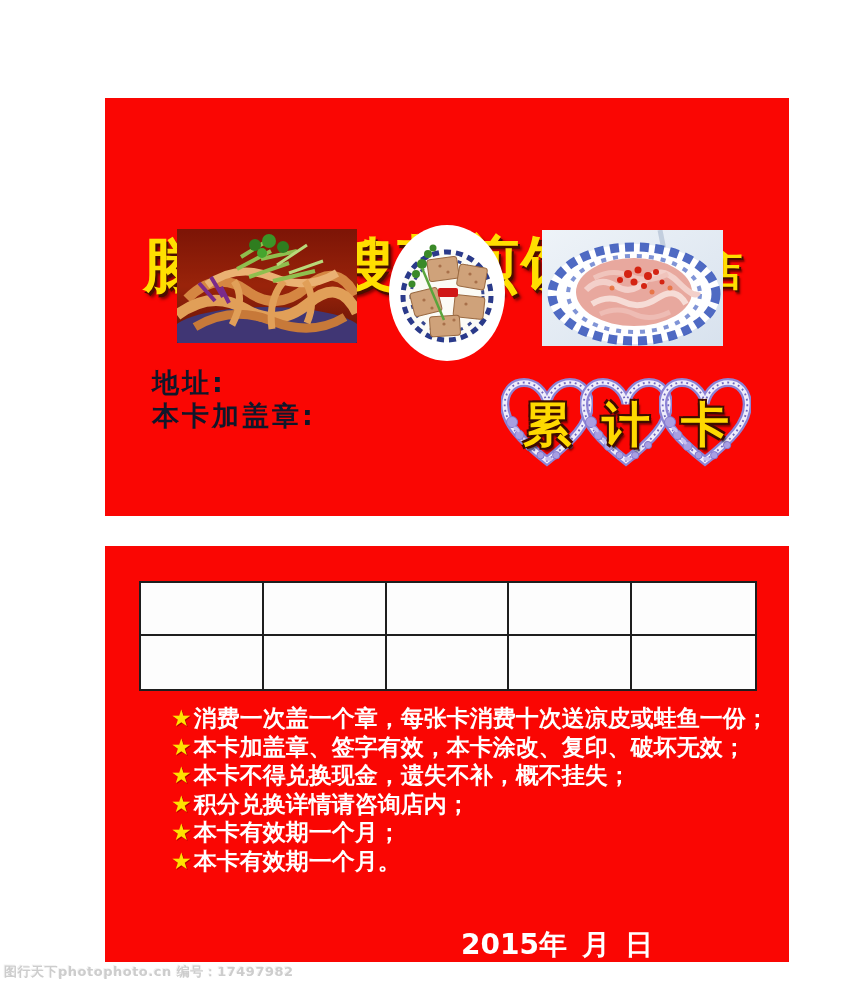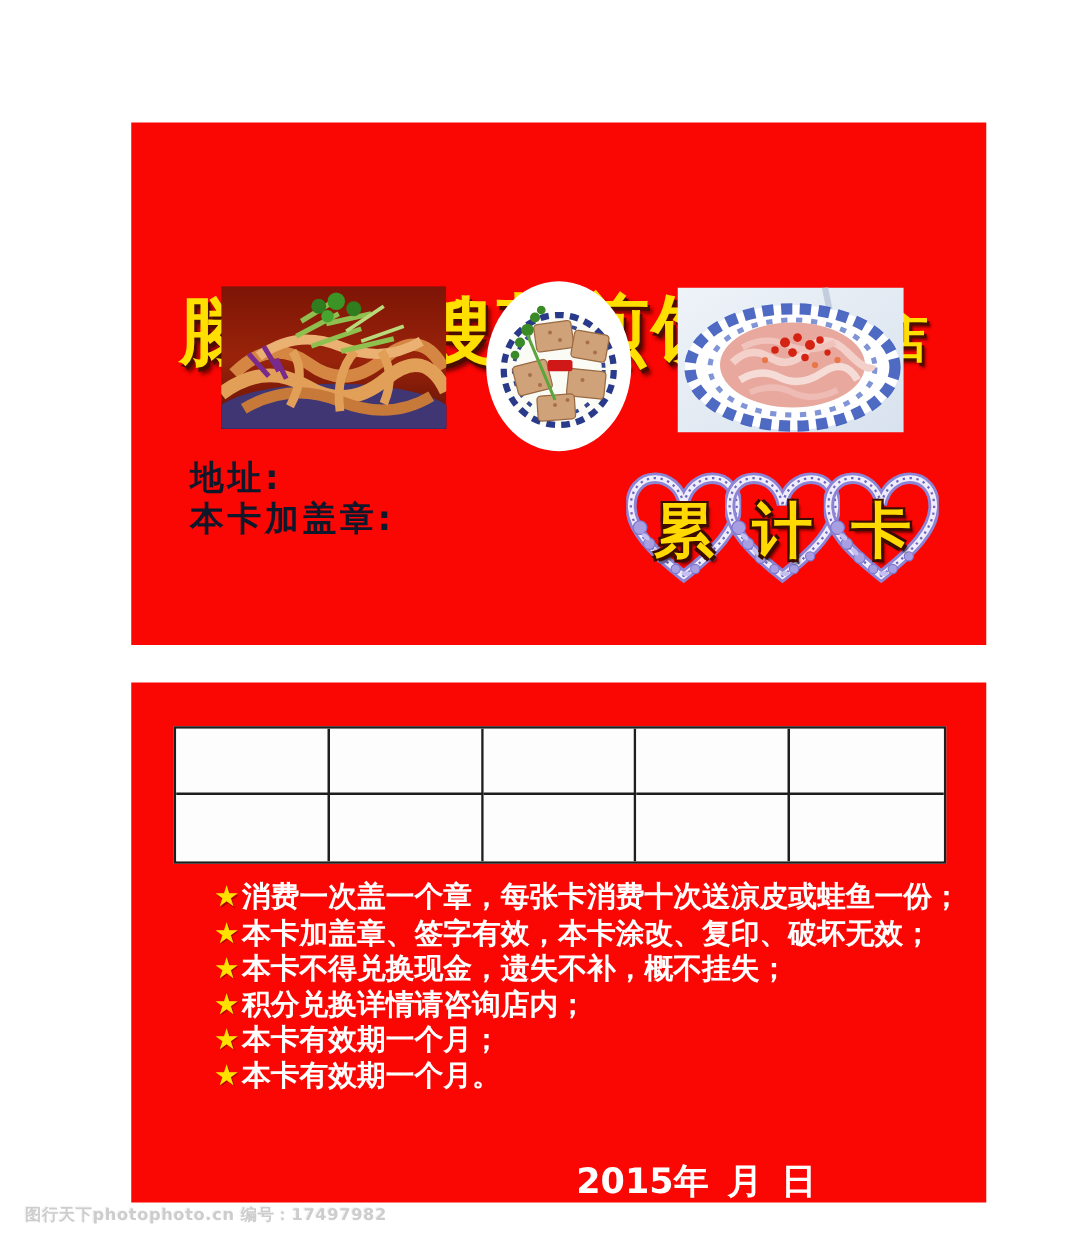--- a/index.html
+++ b/index.html
@@ -87,21 +87,21 @@
   .rules .star { color: #ffe100; margin-right: 2px; text-shadow: 1px 1px 0 rgba(60,0,0,.4); }
 
   .date-row {
     position: absolute; left: 356px; top: 348px; width: 192px;
     display: flex; justify-content: space-between; align-items: baseline;
     color: #ffffff; font-size: 28px; font-weight: bold; margin-top: 32px;
   }
 
   
   .watermark {
-    position: absolute; left: 20px; top: 963px;
+    position: absolute; left: 4px; top: 963px;
     font-size: 13px; font-weight: bold; letter-spacing: 0.5px;
     color: #cdcdcd;
     text-shadow: 1px 1px 0 #ffffff, -1px -1px 0 #f2f2f2;
   }
 </style>
 </head>
 <body>
 
 <div class="card card-front">
 

